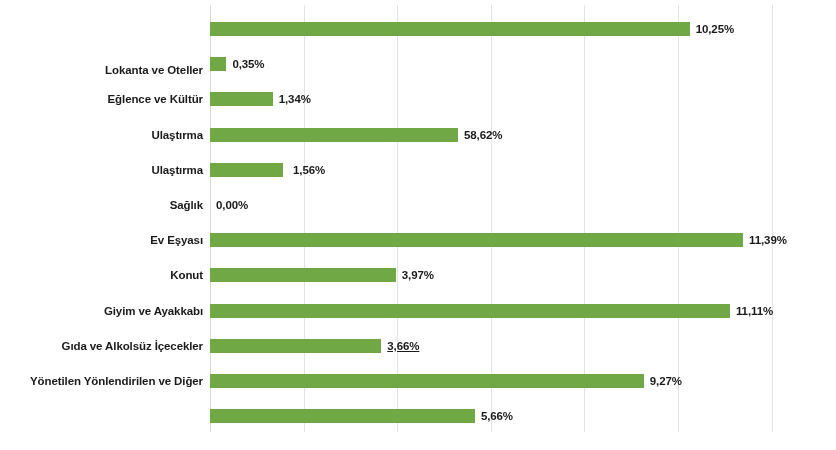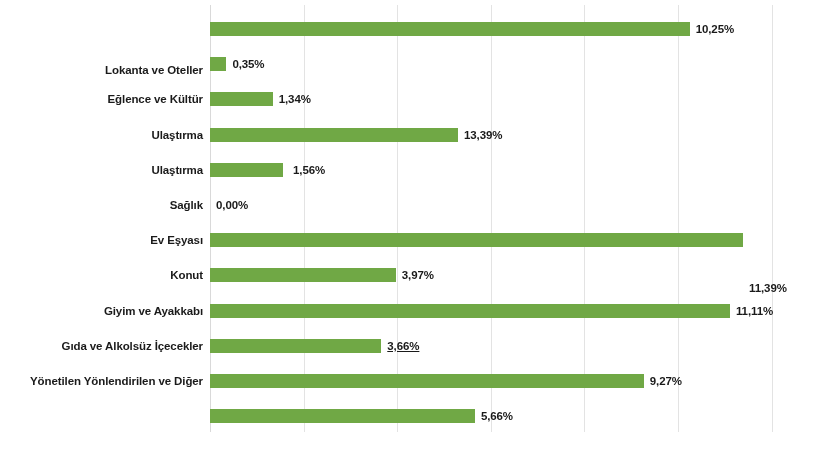--- a/index.html
+++ b/index.html
@@ -133,32 +133,32 @@
         <div class="bar-row" style="top: 52.2px;">
           <div class="bar" style="width: 16.38px; background: rgb(112, 168, 69);"></div>
           <div class="bar-value" style="left: 22.38px;">0,35%</div>
         </div>
         <div class="bar-row" style="top: 87.4px;">
           <div class="bar" style="width: 62.712px; background: rgb(112, 168, 69);"></div>
           <div class="bar-value" style="left: 68.712px;">1,34%</div>
         </div>
         <div class="bar-row" style="top: 122.6px;">
           <div class="bar" style="width: 248.04px; background: rgb(112, 168, 69);"></div>
-          <div class="bar-value" style="left: 254.04px;">13,39%</div>
+          <div class="bar-value" style="left: 254.04px;">58,62%</div>
         </div>
         <div class="bar-row" style="top: 157.8px;">
           <div class="bar" style="width: 73.008px; background: rgb(112, 168, 69);"></div>
           <div class="bar-value" style="left: 83px;">1,56%</div>
         </div>
         <div class="bar-row" style="top: 193px;">
           <div class="bar-value" style="left: 6px;">0,00%</div>
         </div>
         <div class="bar-row" style="top: 228.2px;">
           <div class="bar" style="width: 533.052px; background: rgb(112, 168, 69);"></div>
-          <div class="bar-value" style="left: 539.052px; margin-top: 48px;">11,39%</div>
+          <div class="bar-value" style="left: 539.052px;">11,39%</div>
         </div>
         <div class="bar-row" style="top: 263.4px;">
           <div class="bar" style="width: 185.796px; background: rgb(112, 168, 69);"></div>
           <div class="bar-value" style="left: 191.796px;">3,97%</div>
         </div>
         <div class="bar-row" style="top: 298.6px;">
           <div class="bar" style="width: 519.948px; background: rgb(112, 168, 69);"></div>
           <div class="bar-value" style="left: 525.948px;">11,11%</div>
         </div>
         <div class="bar-row" style="top: 333.8px;">

